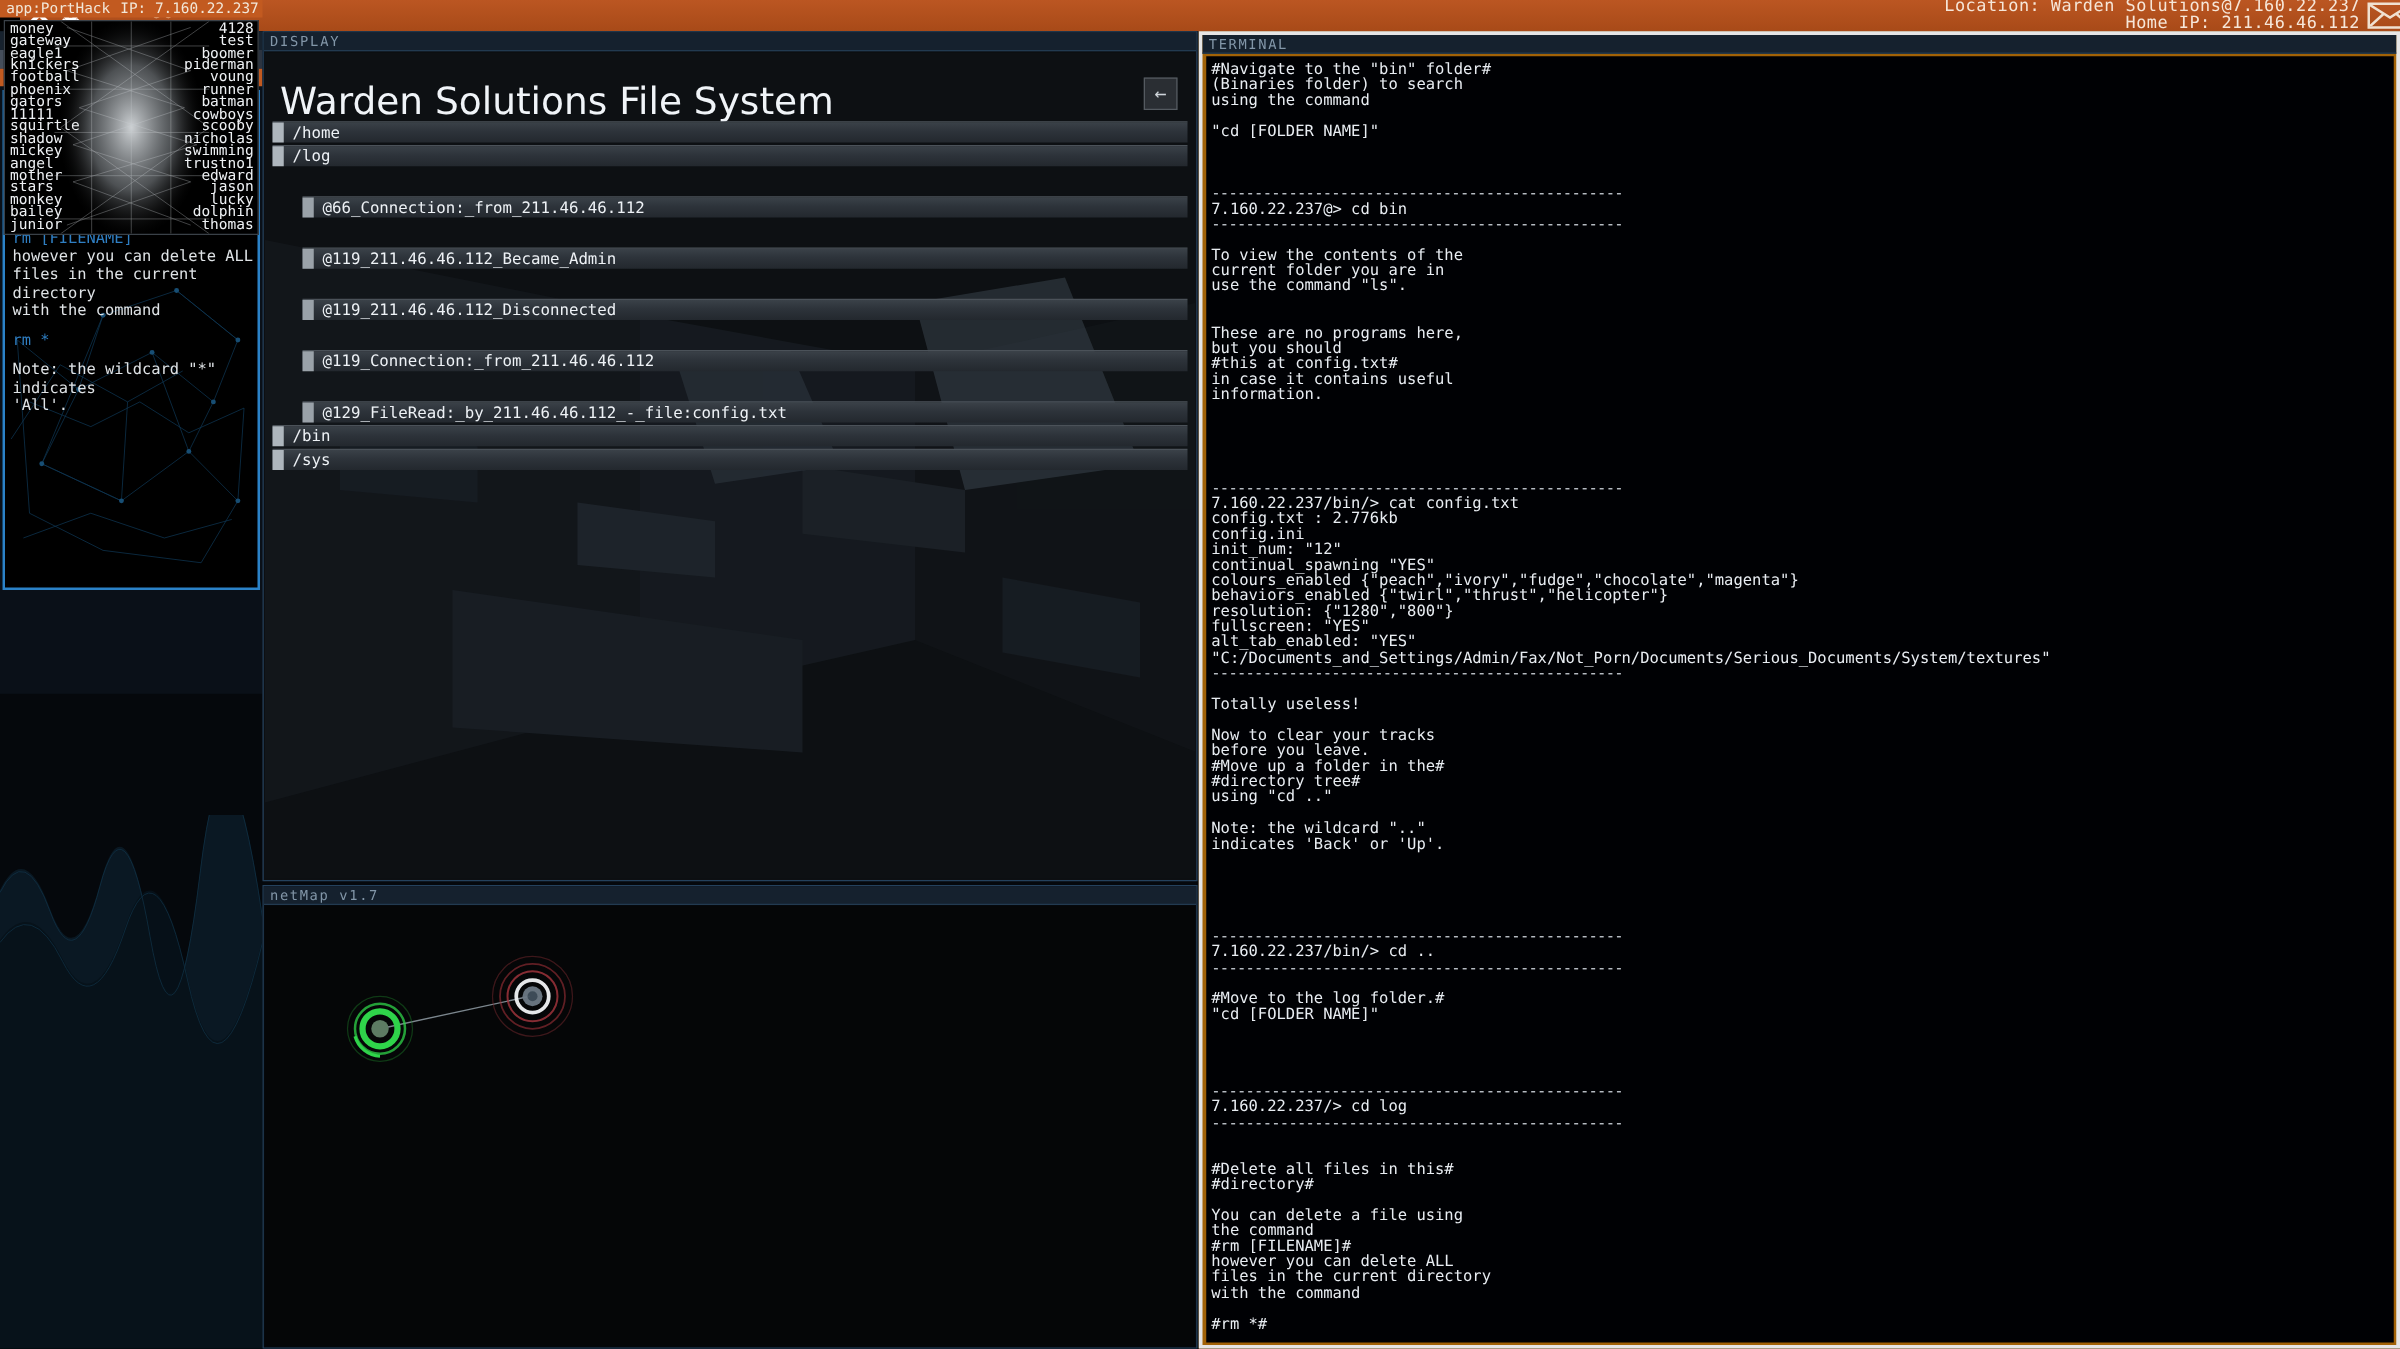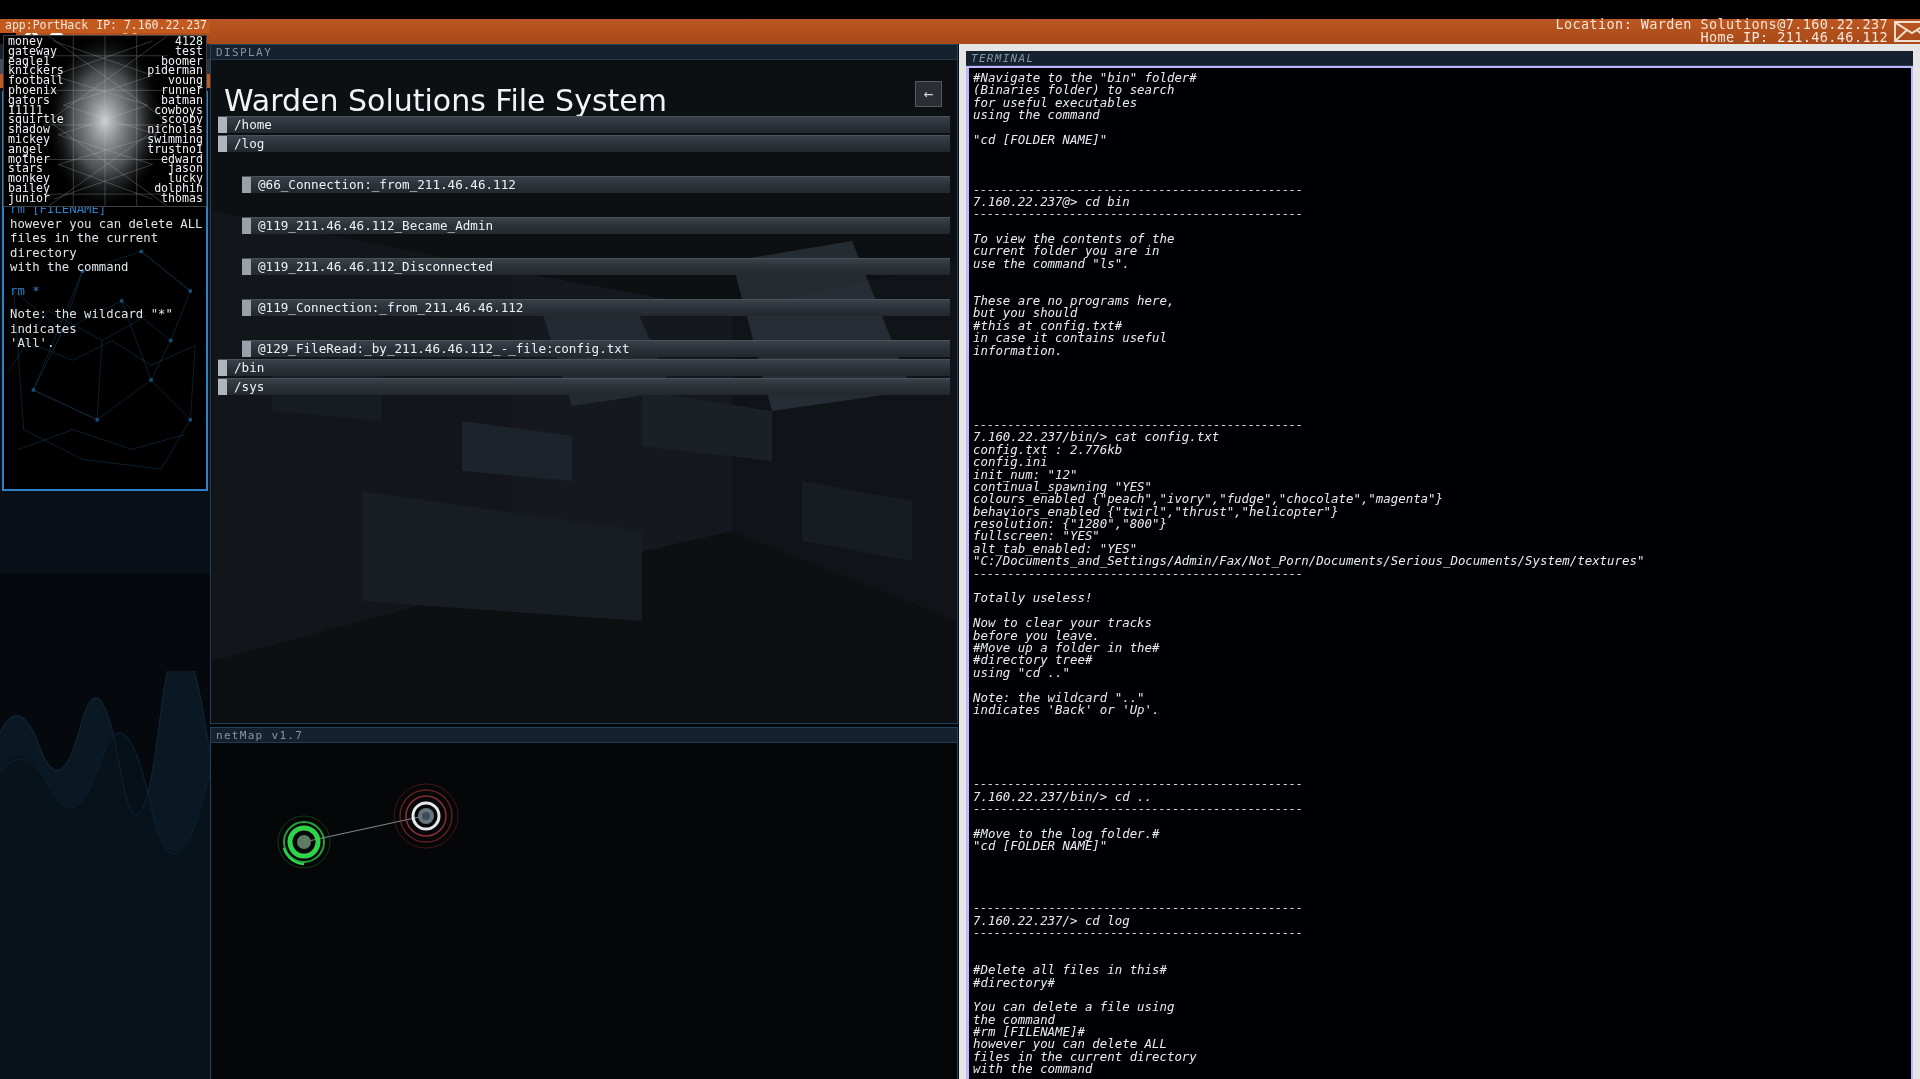--- a/index.html
+++ b/index.html
@@ -67,21 +67,21 @@
     font-family:"DejaVu Sans", sans-serif; letter-spacing:-0.5px;}
   .tut-obj { position:absolute; left:6px; top:50px; width:196px;
     color:#2f7fc4; font-size:12.5px; line-height:14.5px; }
   .tut-body { position:absolute; left:6px; top:80px; width:200px;
     color:#dfe3e6; font-size:12.3px; line-height:14.5px; }
   .tut-body .cmd { color:#2f7fc4; }
   .tut-body .blank { height:9px; }
 
   
   #porthack { left:0; top:447px; width:210px; height:205px; border:none; background:#000; }
-  .ph-head { height:14px; background:#c25a20; color:#f2e7d8; font-size:11.5px; position:relative;margin-top:19px; }
+  .ph-head { height:14px; background:#c25a20; color:#f2e7d8; font-size:11.5px; position:relative; }
   .ph-head .l { position:absolute; left:5px; top:-1px; }
   .ph-head .r { position:absolute; right:3px; top:-1px; }
   .ph-body { position:absolute; left:3px; top:16px; width:204px; height:172px;
      background:#000; border:1px solid #3a4148; overflow:hidden; }
   .ph-noise { position:absolute; left:0; top:0; width:100%; height:100%; }
   .ph-cols { position:absolute; left:0; top:1px; width:100%;
      font-size:11.6px; line-height:9.8px; color:#eef1f4; }
   .ph-cols .row { position:relative; height:9.8px; }
   .ph-cols .a { position:absolute; left:4px; }
   .ph-cols .b { position:absolute; right:3px; }
@@ -115,21 +115,21 @@
   .fs-item .tab { position:absolute; left:0; top:0; width:9px; height:100%; background:#aeb6bd; }
   .fs-item .lbl { position:absolute; left:16px; top:0px; }
   .fs-item.indent { margin-left:24px;margin-top:24px; }
   .fs-item.indent .tab { background:#9aa2a9; }
 
   
   #netmap { left:210px; top:708px; width:748px; height:371px; border:1px solid #24415c; background:#05080c; }
   .nm-body { position:absolute; left:1px; top:16px; right:1px; bottom:1px; background:#050607; overflow:hidden; }
 
   
-  #terminal { left:959px; top:25px; width:961px; height:1054px; border:7px solid #e5e5e5; background:#c4b5fd;font-style:italic; }
+  #terminal { left:959px; top:25px; width:961px; height:1054px; border:3px solid #e5e5e5; background:#a16207; }
   .term-body {
     position:absolute; left:3px; top:17px; right:2px; bottom:2px;
     background:#000104; color:#e8edf2;
     font-size:12.4px; line-height:12.4px; overflow:hidden;
     padding:4px 0 0 4px;
   }
   .term-body .ln { white-space:pre; height:12.4px; }
   .term-body .sep { color:#cfd6dd; letter-spacing:-0.6px; }
   .term-body .sp { height:12.4px; }
 </style>
@@ -424,21 +424,20 @@
         </g>
       </svg>
     </div>
   </div>
 
   <div class="panel" id="terminal">
     <div class="panel-head">TERMINAL</div>
     <div class="term-body" id="term-body">
         <div class="ln">#Navigate to the "bin" folder#</div>
         <div class="ln">(Binaries folder) to search</div>
-        <div class="ln">for useful executables</div>
         <div class="ln">using the command</div>
         <div class="sp"></div>
         <div class="ln">"cd [FOLDER NAME]"</div>
         <div class="sp"></div>
         <div class="sp"></div>
         <div class="sp"></div>
         <div class="ln sep">------------------------------------------------</div>
         <div class="ln">7.160.22.237@&gt; cd bin</div>
         <div class="ln sep">------------------------------------------------</div>
         <div class="sp"></div>

